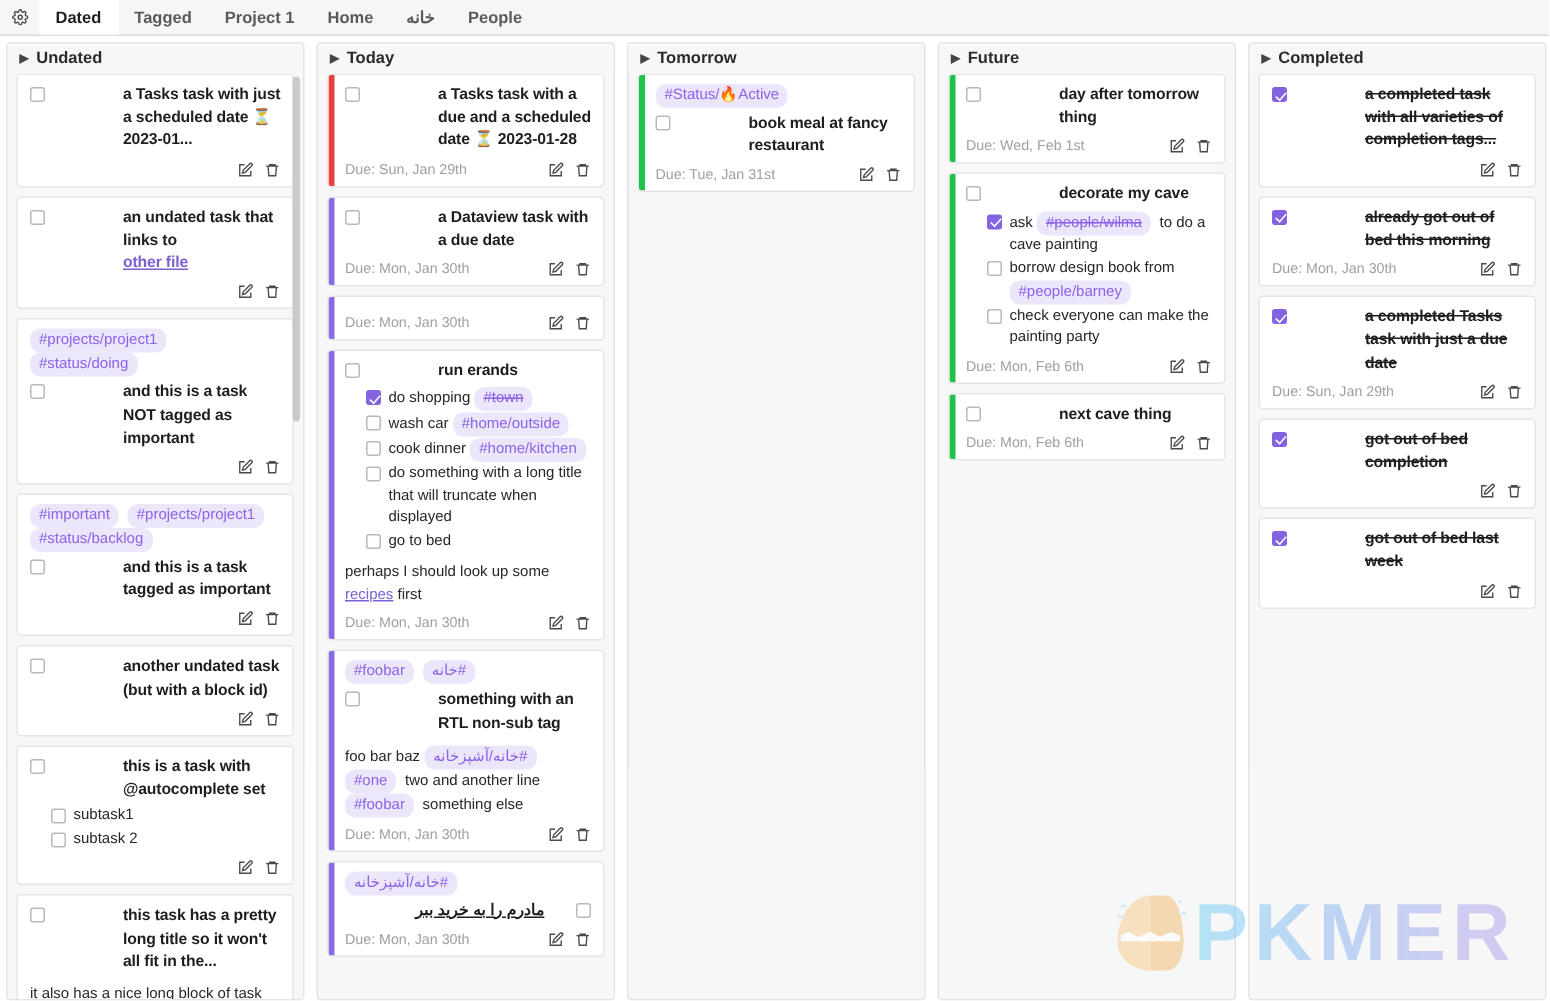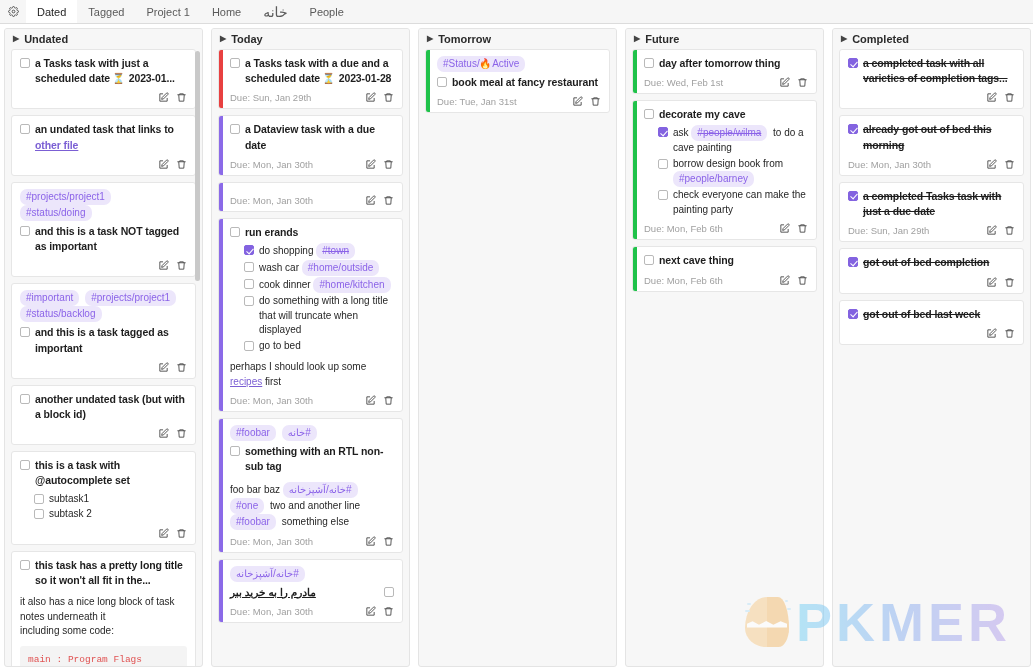--- a/index.html
+++ b/index.html
@@ -24,31 +24,31 @@
   }
   .tab-gear {
     width: 26px;
     display: flex; align-items: center; justify-content: center;
     color: #4a4a4a;
   }
   .tab-gear svg { display:block; }
   .tab {
     padding: 0 11px;
     display: flex; align-items: center;
-    font-weight: 400;
+    font-weight: 700;
     color: #5a5a5a;
     white-space: nowrap;
     text-align: center;
   }
   .tab.active {
     background: #ffffff;
     color: #1f1f1f;
     box-shadow: inset 0 -2px 0 #ffffff;
   }
-  .tab.rtl { direction: rtl; font-size: 14px; }
+  .tab.rtl { direction: rtl; font-size: 11px; }
 
   
   .board {
     position: absolute;
     top: 24px; left: 0;
     width: 1033px; height: 643px;
     display: flex;
     gap: 8px;
     padding: 4px 4px 0 4px;
     background: #ffffff;
@@ -155,20 +155,21 @@
     border: solid #fff;
     border-width: 0 1.5px 1.5px 0;
     transform: rotate(42deg);
   }
   .title-text {
     font-weight: 700;
     line-height: 1.45;
     letter-spacing: -0.1px;
     word-wrap: break-word;
     flex: 1 1 auto;
+    margin-left: 47px;
   }
   .title-text.done { text-decoration: line-through; }
   .title-text.rtl { direction: rtl; text-align: left; text-decoration: underline; }
 
   .sublist { margin: 3px 0 0 14px; }
   .sub-item {
     display: flex;
     align-items: flex-start;
     gap: 5px;
     line-height: 1.45;

